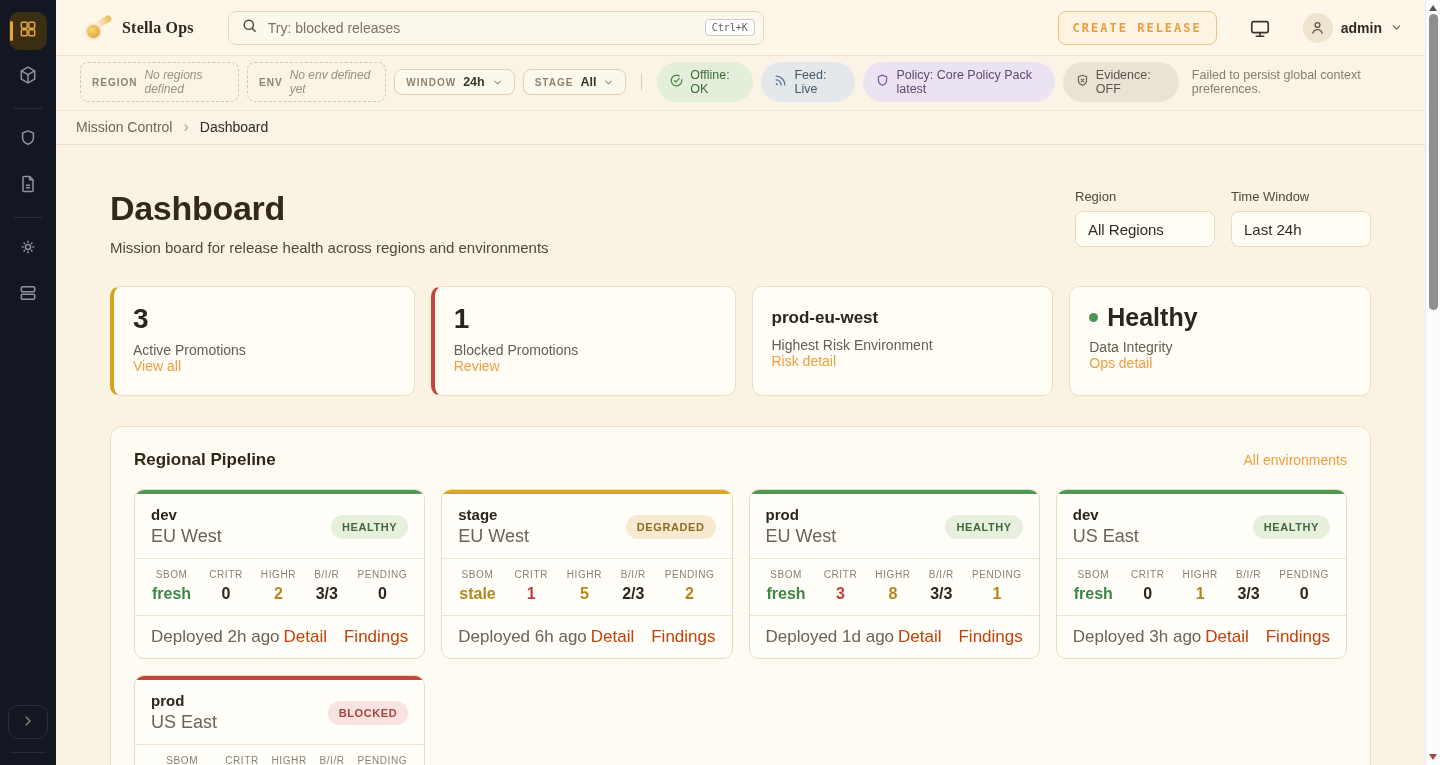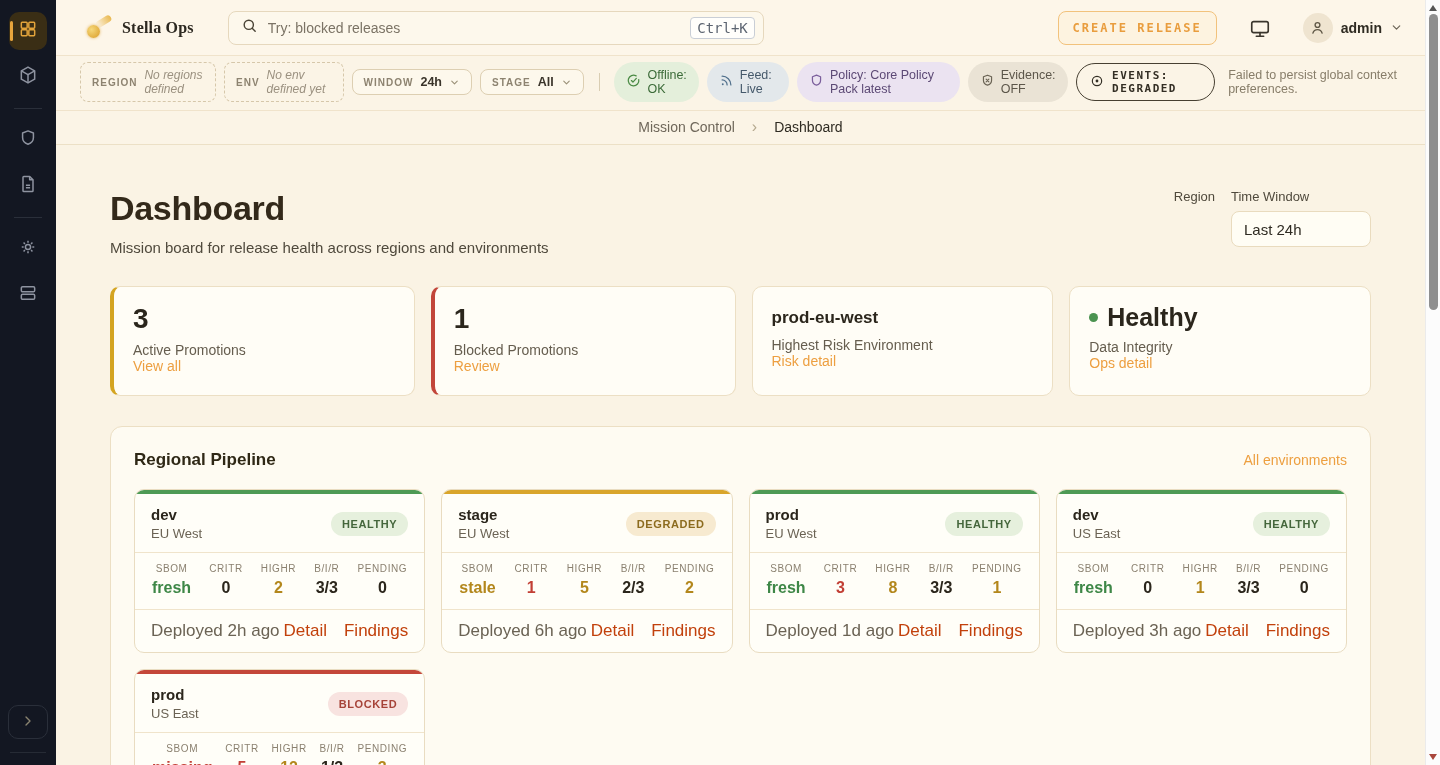--- a/index.html
+++ b/index.html
@@ -28,21 +28,21 @@
   .topbar { height:56px; background:#fdf6e9; border-bottom:1px solid #f0e3cb; display:flex; align-items:center; padding:0 22px 0 30px; }
   .logo { display:flex; align-items:center; gap:10px; margin-right:34px; }
   .comet { position:relative; width:26px; height:24px; }
   .comet .tail { position:absolute; right:0; top:2px; width:17px; height:7px; border-radius:4px; background:linear-gradient(90deg, rgba(240,192,90,0), #e9b84e); transform:rotate(-32deg); }
   .comet .star { position:absolute; left:1px; bottom:2px; width:13px; height:13px; border-radius:50%; background:radial-gradient(circle at 35% 35%, #f6d87a, #d99b26); box-shadow:0 0 3px rgba(217,155,38,.7); }
   .logo-text { font-size:16px; font-weight:700; color:#2c2820; letter-spacing:.2px;font-family:Liberation Serif, serif; }
   .search { width:536px; height:34px; border:1px solid #e6d8bd; border-radius:8px; background:#fdf8ec; display:flex; align-items:center; padding:0 8px 0 12px; gap:10px; }
   .search svg { color:#4a4436; flex-shrink:0; }
   .search input { border:none; background:transparent; flex:1; font-size:14px; color:#6f685a; outline:none; font-family:"Liberation Sans",sans-serif; }
   .search input::placeholder { color:#7b7365; }
-  .kbd { font-family:"DejaVu Sans Mono",monospace; font-size:14px; color:#5c6470; background:#fffefb; border:1px solid #c9ced6; border-radius:4px; padding:2px 6px; }
+  .kbd { font-family:"DejaVu Sans Mono",monospace; font-size:10px; color:#5c6470; background:#fffefb; border:1px solid #c9ced6; border-radius:4px; padding:2px 6px; }
   .topbar-right { margin-left:auto; display:flex; align-items:center; gap:32px; }
   .create-btn { font-family:"DejaVu Sans Mono",monospace; font-size:12px; font-weight:700; letter-spacing:2px; color:#e99d3e; border:1px solid #f2c27c; background:#fdf3e0; border-radius:8px; padding:9px 14px; cursor:pointer; }
   .monitor-btn { color:#3a352c; display:flex; cursor:pointer; }
   .user { display:flex; align-items:center; gap:8px; cursor:pointer; }
   .avatar { width:30px; height:30px; border-radius:50%; background:#efe4d0; color:#5f5746; display:flex; align-items:center; justify-content:center; }
   .user-name { font-size:14px; font-weight:600; color:#2f2b22; }
   .user .chev { color:#6b6456; display:flex; }
 
   
   .contextbar { display:flex; align-items:center; gap:8px; padding:6px 20px 8px 24px; border-bottom:1px solid #f0e3cb; background:#fbf4e6; }
@@ -57,21 +57,21 @@
   .pill { border-radius:999px; padding:6px 12px; font-size:12.5px; display:flex; gap:6px; align-items:center; cursor:pointer; }
   .pill svg { flex-shrink:0; }
   .pill.green { background:#e4efdb; color:#3c6b39; } .pill.green svg { color:#4a8a44; }
   .pill.blue { background:#e3e8eb; color:#44586a; } .pill.blue svg { color:#51708c; }
   .pill.purple { background:#ebe3f1; color:#5c4975; } .pill.purple svg { color:#7b5f9c; }
   .pill.gray { background:#eae3d5; color:#5c564a; } .pill.gray svg { color:#6b6455; }
   .events-pill { border:1.5px solid #474032; border-radius:999px; padding:5px 13px; font-family:"DejaVu Sans Mono",monospace; font-size:11px; font-weight:700; letter-spacing:1.5px; color:#332e24; display:flex; gap:8px; align-items:center; cursor:pointer; }
   .warn-text { font-size:12.5px; color:#877d69; margin-left:5px; }
 
   
-  .breadcrumb { display:flex; align-items:center; gap:17px; padding:8px 14px 9px; border-bottom:1px solid #ece0c6; font-size:14px; background:#fbf4e6;justify-content:center; }
+  .breadcrumb { display:flex; align-items:center; gap:11px; padding:8px 20px 9px; border-bottom:1px solid #ece0c6; font-size:14px; background:#fbf4e6; }
   .bc-item { color:#6f675a; cursor:pointer; }
   .bc-sep { color:#b5a98f; font-size:16px; line-height:1; }
   .bc-current { color:#2f2b22; font-weight:500; }
 
   
   .content { padding:44px 54px 0; }
   .page-head { display:flex; justify-content:space-between; align-items:flex-start; margin-bottom:30px; }
   .page-title { font-size:34px; font-weight:700; color:#33291a; letter-spacing:-.3px; margin-bottom:11px; }
   .page-sub { font-size:15px; color:#4f493c; }
   .selects { display:flex; gap:16px; }
@@ -95,21 +95,21 @@
   .panel { background:#fefbf2; border:1px solid #ecdfc4; border-radius:12px; padding:23px; }
   .panel-head { display:flex; justify-content:space-between; align-items:center; margin-bottom:19px;gap:36px; }
   .panel-title { font-size:17px; font-weight:700; color:#2f2816; }
   .panel-link { font-size:14px; color:#ed9f40; cursor:pointer; }
   .pgrid { display:grid; grid-template-columns:repeat(4,1fr); gap:16px; }
   .pcard { background:#fffef8; border:1px solid #e9dcc1; border-radius:10px; overflow:hidden; }
   .pcard-top { height:4px; }
   .t-healthy { background:#4e9a55; } .t-degraded { background:#d9a52b; } .t-blocked { background:#c4473a; }
   .pcard-head { display:flex; justify-content:space-between; align-items:center; padding:12px 16px 11px; }
   .pcard-name { font-size:15px; font-weight:700; color:#2b261c; margin-bottom:3px; }
-  .pcard-region { font-size:13px; color:#6b6354; }
+  .pcard-region { font-size:18px; color:#6b6354; }
   .badge { border-radius:999px; padding:6px 11px; font-size:11px; font-weight:700; letter-spacing:.6px; }
   .b-healthy { background:#e6f0dd; color:#44663b; }
   .b-degraded { background:#f7ead0; color:#8c6b1e; }
   .b-blocked { background:#f8e3e0; color:#a64338; }
   .pcard-metrics { display:flex; justify-content:space-between; padding:10px 17px 12px; border-top:1px solid #f0e4cb; }
   .metric { text-align:center; }
   .m-label { font-size:10px; color:#8b8170; letter-spacing:.6px; margin-bottom:5px; }
   .m-value { font-size:16px; font-weight:700; }
   .v-good { color:#3e8747; } .v-warn { color:#b3871c; } .v-bad { color:#c23f35; } .v-dark { color:#2b261c; }
   .pcard-foot { display:flex; justify-content:space-between; align-items:center; padding:11px 16px; border-top:1px solid #f0e4cb; font-size:17px; }
@@ -287,46 +287,40 @@
           </svg></span>
       <span>Policy: Core Policy Pack latest</span>
     </div>
     <div class="pill gray">
       <span><svg width="15" height="15" viewBox="0 0 24 24" fill="none" stroke="currentColor" stroke-width="1.9" stroke-linejoin="round" stroke-linecap="round">
             <path d="M12 3.5l6.5 2.5v5.5c0 4-2.8 6.8-6.5 8-3.7-1.2-6.5-4-6.5-8V6z"></path>
             <path d="M9.8 9.8l4.4 4.4M14.2 9.8l-4.4 4.4"></path>
           </svg></span>
       <span>Evidence: OFF</span>
     </div>
-    <div class="events-pill">
-      <span><svg width="14" height="14" viewBox="0 0 24 24" fill="none" stroke="currentColor" stroke-width="2">
-            <circle cx="12" cy="12" r="8"></circle>
-            <circle cx="12" cy="12" r="2.4" fill="currentColor" stroke="none"></circle>
-          </svg></span>
-      <span>EVENTS: DEGRADED</span>
-    </div>
     <span class="warn-text">Failed to persist global context preferences.</span>
   </div>
 
   <div class="breadcrumb">
     <span class="bc-item">Mission Control</span>
     <span class="bc-sep">›</span>
     <span class="bc-current">Dashboard</span>
   </div>
 
   <div class="content">
 
     <div class="page-head">
       <div>
         <div class="page-title">Dashboard</div>
         <div class="page-sub">Mission board for release health across regions and environments</div>
       </div>
       <div class="selects">
         <div class="sel-group">
           <label>Region</label>
+          <div class="sel-box">All Regions</div>
         </div>
         <div class="sel-group">
           <label>Time Window</label>
           <div class="sel-box">Last 24h</div>
         </div>
       </div>
     </div>
 
     <div class="stats">
       <div class="stat-card accent-amber">

